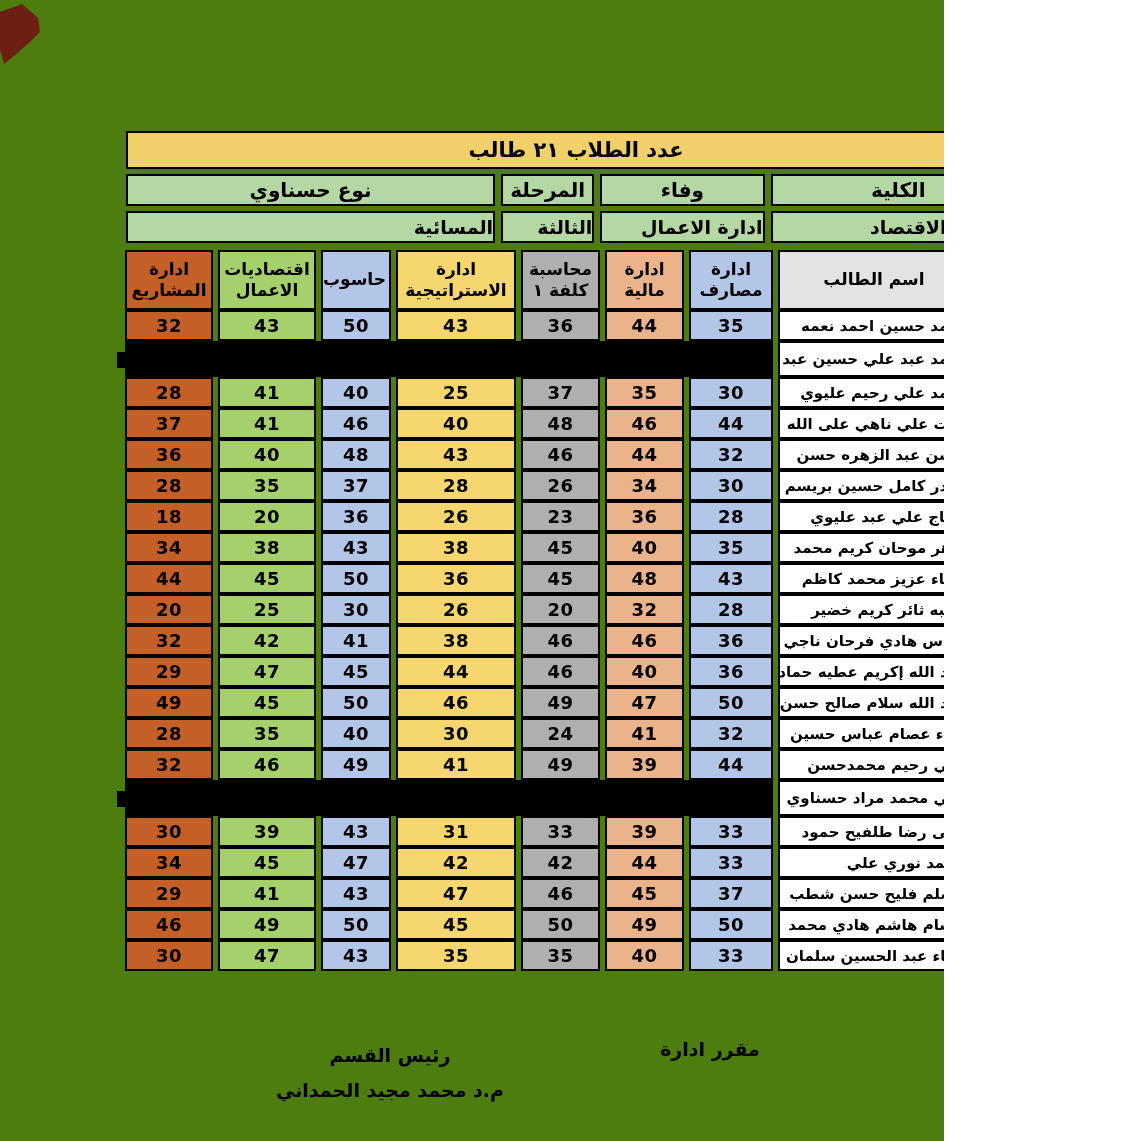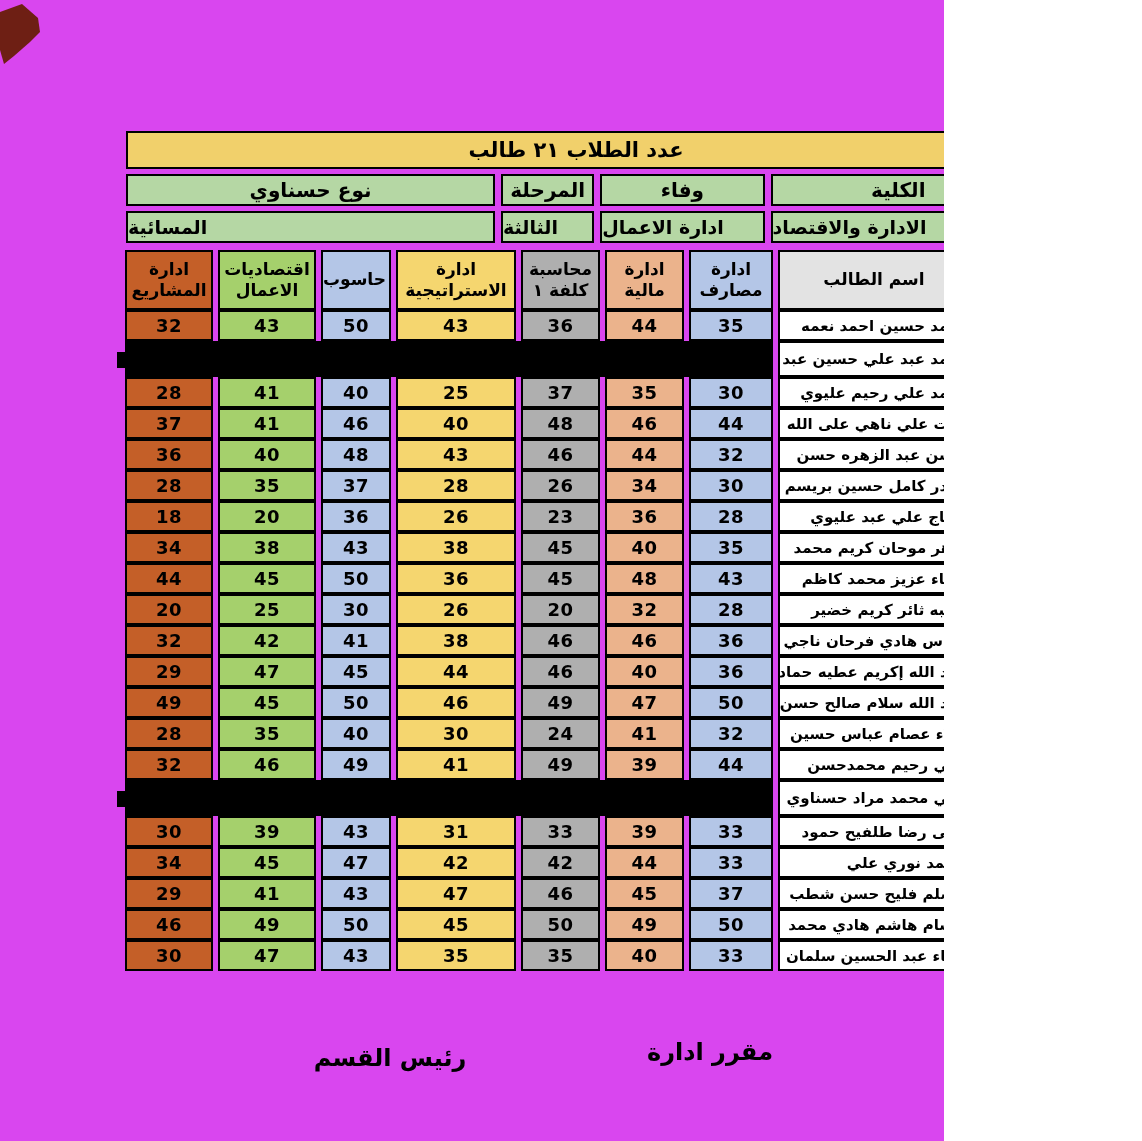--- a/index.html
+++ b/index.html
@@ -1,46 +1,46 @@
 <!DOCTYPE html>
 <html lang="ar"><head>
 <meta charset="utf-8">
 <style>
   * { box-sizing: border-box; margin: 0; padding: 0; }
   body { font-family: "DejaVu Sans", sans-serif; background: #ffffff; }
-  .page { position: relative; width: 944px; height: 1141px; background: #d946ef; overflow: hidden; }
+  .page { position: relative; width: 944px; height: 1141px; background: #4d7c0f; overflow: hidden; }
 
   .corner-mark { position: absolute; left: 0; top: 4px; width: 44px; height: 60px; }
 
   .sheet { position: absolute; left: 112px; top: 126px; width: 920px; direction: rtl; }
 
   table { border-collapse: separate; table-layout: fixed; }
   td, th { border: 2.5px solid #000; font-weight: bold; color: #000; vertical-align: middle; }
 
   
   .meta { width: 912px; border-spacing: 6px 5px; }
   .meta .banner   { background: #F1D06B; font-size: 21px; height: 38px; text-align: center; }
   .meta .lbl      { background: #B5D7A4; font-size: 20px; height: 32px; text-align: center; }
-  .meta .val      { background: #B5D7A4; font-size: 19px; height: 32px; text-align: left; }
+  .meta .val      { background: #B5D7A4; font-size: 19px; height: 32px; text-align: right; }
   .meta .year     { background: #F1D06B; font-size: 20px; height: 32px; text-align: center; }
 
   
   .grades { width: 912px; border-spacing: 5px 0; margin-top: 2px; }
   .grades th.hdr { height: 60px; font-size: 17px; line-height: 1.25; text-align: center; padding: 2px 3px; }
   .grades td { height: 26px; }
   .grades tr { height: 31px; }
   td.no    { text-align: center; font-size: 17px; background: #EBB38C; }
   td.name  { background: #ffffff; text-align: right; font-size: 15px; padding: 0 3px 0 1px; white-space: nowrap; overflow: hidden; }
   td.grade { text-align: center; font-size: 18px; letter-spacing: 0.5px; }
   tr.redacted-row { height: 36px; }
   td.redacted { background: #000; border-color: #000; position: relative; }
   td.redacted::after { content: ""; position: absolute; left: -10px; top: 9px; width: 10px; height: 16px; background: #000; }
 
   
-  .sig { position: absolute; width: 330px; direction: rtl; text-align: center; font-weight: bold; font-size: 24px; color: #000; }
+  .sig { position: absolute; width: 330px; direction: rtl; text-align: center; font-weight: bold; font-size: 19px; color: #000; }
   .sig .sig-title { margin-bottom: 13px; }
   #sig-right { left: 545px; top: 1038px; }
   #sig-left  { left: 225px; top: 1044px; }
 </style>
 </head>
 <body>
 
 <div class="page">
 
   <svg class="corner-mark" viewBox="0 0 44 60">
@@ -322,15 +322,16 @@
           </tr>
         </tbody>
     </table>
   </div>
 
   <div class="sig" id="sig-right">
     <div class="sig-title">مقرر ادارة</div>
   </div>
   <div class="sig" id="sig-left">
     <div class="sig-title">رئيس القسم</div>
+    <div class="sig-name">م.د محمد مجيد الحمداني</div>
   </div>
 
 </div>
 
 </body></html>

